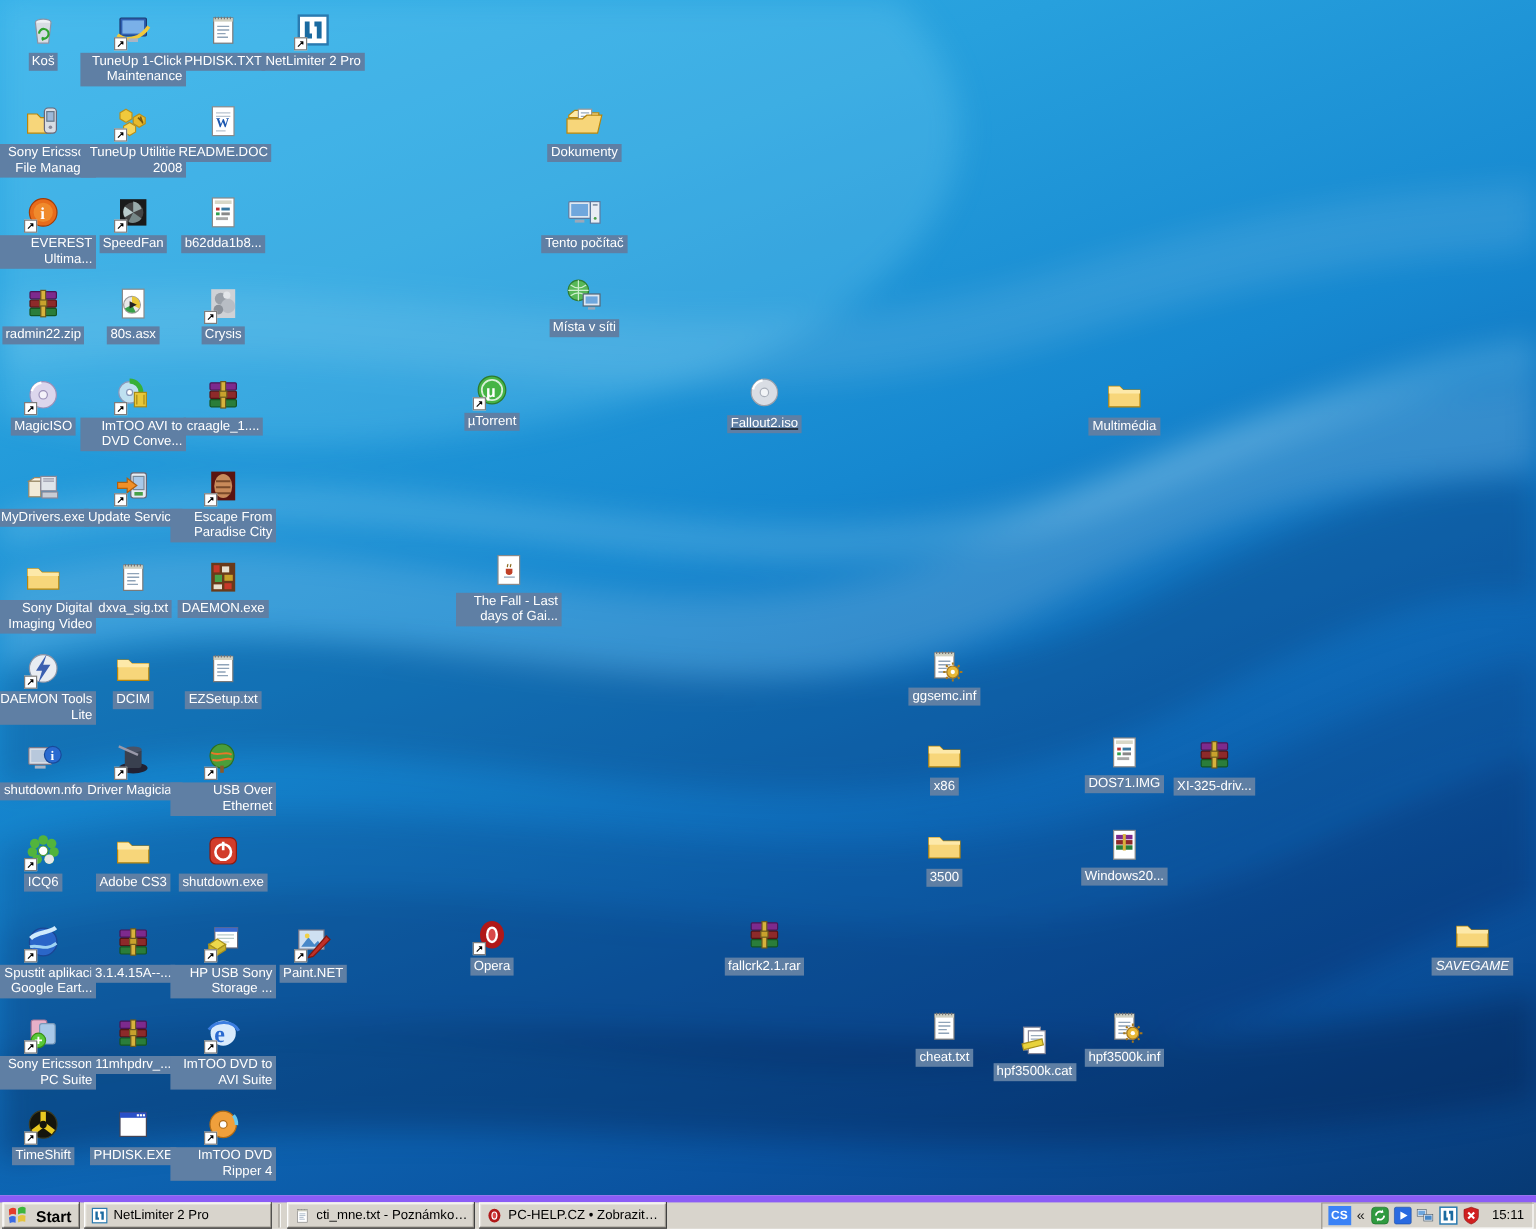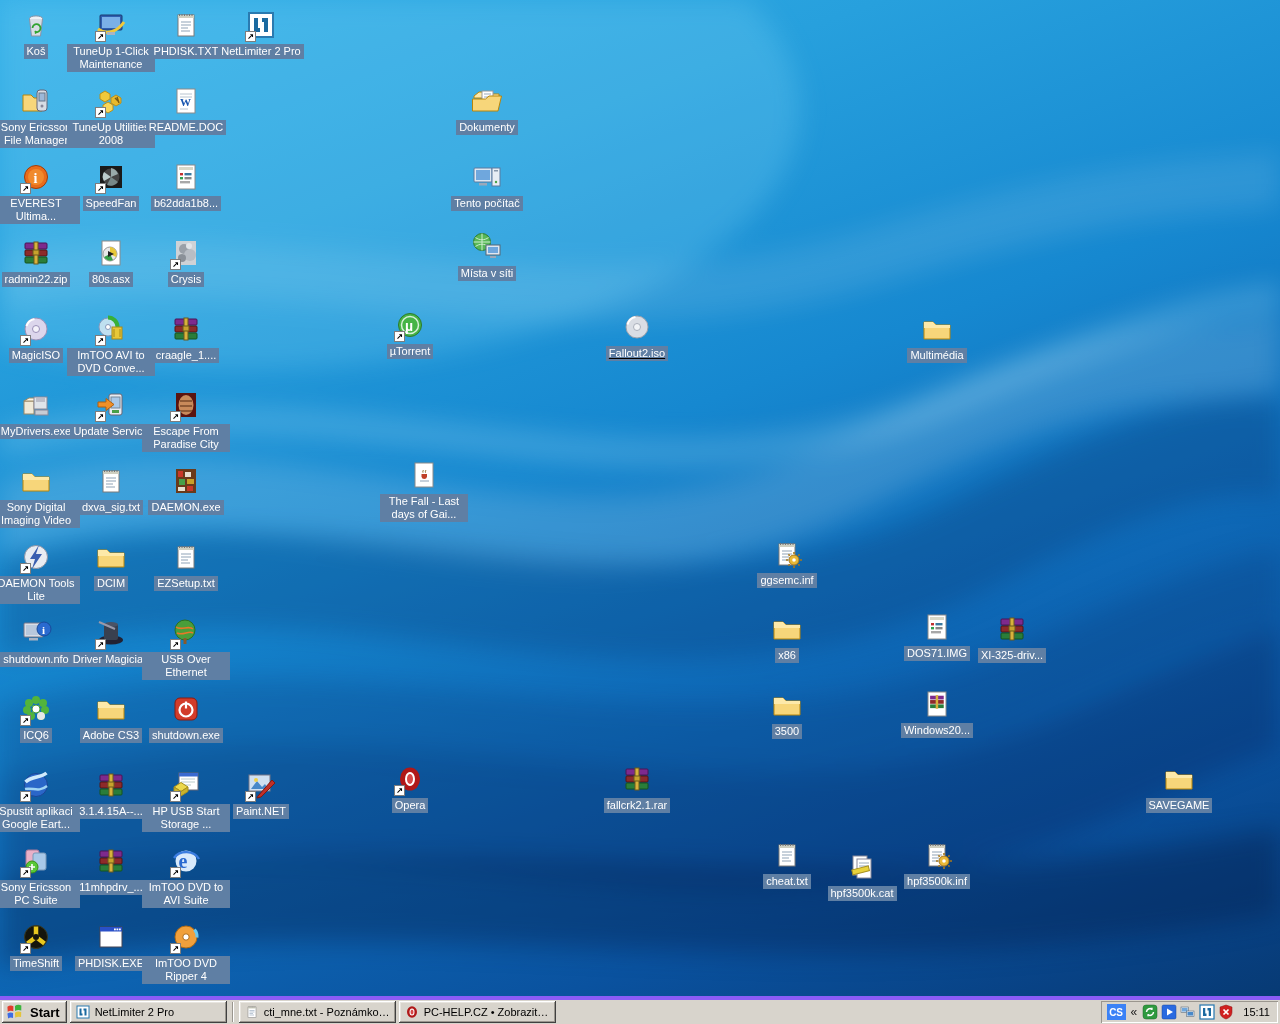--- a/index.html
+++ b/index.html
@@ -18,28 +18,28 @@
     cursor:default;
   }
   .ic { position:relative; width:34px; height:34px; }
   .ic svg { width:32px; height:32px; display:block; margin:1px auto 0; }
   .sc-arrow {
     position:absolute; left:1px; bottom:0; width:11px; height:11px; background:#fff;
     border:1px solid #7d7d7d; display:flex; align-items:center; justify-content:center;
     font-size:8px; line-height:8px; color:#000; font-weight:bold;
   }
   .lbl {
-    margin-top:2px; max-width:88px; padding:1px 3px; text-align:center;
+    margin-top:2px; max-width:88px; padding:1px 3px; text-align:right;
     font-size:11px; line-height:13px; color:#fff; background:#5f7fa4;
   }
 
   
   .taskbar {
     position:absolute; left:0; bottom:0; width:1280px; height:28px;
-    background:#d8d4cc; border-top:4px solid #8b5cf6;
+    background:#d8d4cc; border-top:6px solid #8b5cf6;
     display:flex; align-items:center; padding:0 2px; gap:3px;
   }
   .raised {
     background:#d8d4cc;
     box-shadow: inset -1px -1px 0 #404040, inset 1px 1px 0 #ffffff, inset -2px -2px 0 #9a968e, inset 2px 2px 0 #e8e5df;
   }
   .start-btn {
     height:22px; padding:0 7px 0 4px; display:flex; align-items:center; gap:4px;
     font-weight:bold; font-size:13px; color:#000;
   }
@@ -471,21 +471,21 @@
         <div class="ic">
           <svg viewBox="0 0 32 32">
             <rect x="9" y="4" width="19" height="17" fill="#fff" stroke="#667"></rect>
             <rect x="9" y="4" width="19" height="3.5" fill="#3a6ad0"></rect>
             <path d="M11 10h14M11 13h14M11 16h10" stroke="#bcc"></path>
             <path d="M4 18l7-4.5 7 4.5-7 4.5z" fill="#ecd84c" stroke="#a8901c"></path>
             <path d="M4 18v4.5l7 4.5 7-4.5V18l-7 4.5z" fill="#c8b22c" stroke="#a8901c"></path>
           </svg>
           <div class="sc-arrow">↗</div>
         </div>
-        <div class="lbl">HP USB Start Storage ...</div>
+        <div class="lbl">HP USB Sony Storage ...</div>
       </div>
       <div class="icon" style="left: 216px; top: 768px;">
         <div class="ic">
           <svg viewBox="0 0 32 32">
             <rect x="4" y="6" width="21" height="16" fill="#cfe0f2" stroke="#778"></rect>
             <path d="M6 20l6-8 5 6 3-3 3 5z" fill="#4888c8"></path>
             <circle cx="11" cy="11" r="2" fill="#f0d048"></circle>
             <path d="M13 27L27 11l3 3-14 14-4 1z" fill="#c03028" stroke="#801810"></path>
           </svg>
           <div class="sc-arrow">↗</div>
@@ -726,21 +726,21 @@
           <svg viewBox="0 0 32 32">
             <rect x="5" y="6" width="22" height="6" rx="1" fill="#7d2a8d" stroke="#4a1455"></rect>
             <rect x="5" y="13" width="22" height="6" rx="1" fill="#8d2a2a" stroke="#551414"></rect>
             <rect x="5" y="20" width="22" height="6" rx="1" fill="#2a7d3a" stroke="#14551f"></rect>
             <rect x="14" y="5" width="4" height="22" fill="#d8b23c" stroke="#6b5a1e"></rect>
             <rect x="13" y="13" width="6" height="5" fill="#c8a22c" stroke="#6b5a1e"></rect>
           </svg>
         </div>
         <div class="lbl">fallcrk2.1.rar</div>
       </div>
-      <div class="icon" style="left: 1134px; top: 762px;">
+      <div class="icon" style="left: 1182px; top: 762px; font-style: italic;">
         <div class="ic">
           <svg viewBox="0 0 32 32">
             <path d="M3 9h9l3 3h14v14H3z" fill="#f7d67a" stroke="#b8860b"></path>
             <path d="M3 9h9l3 3h14v3H3z" fill="#fde9a9"></path>
           </svg>
         </div>
         <div class="lbl">SAVEGAME</div>
       </div>
       <div class="icon" style="left: 742px; top: 838px;">
         <div class="ic">

